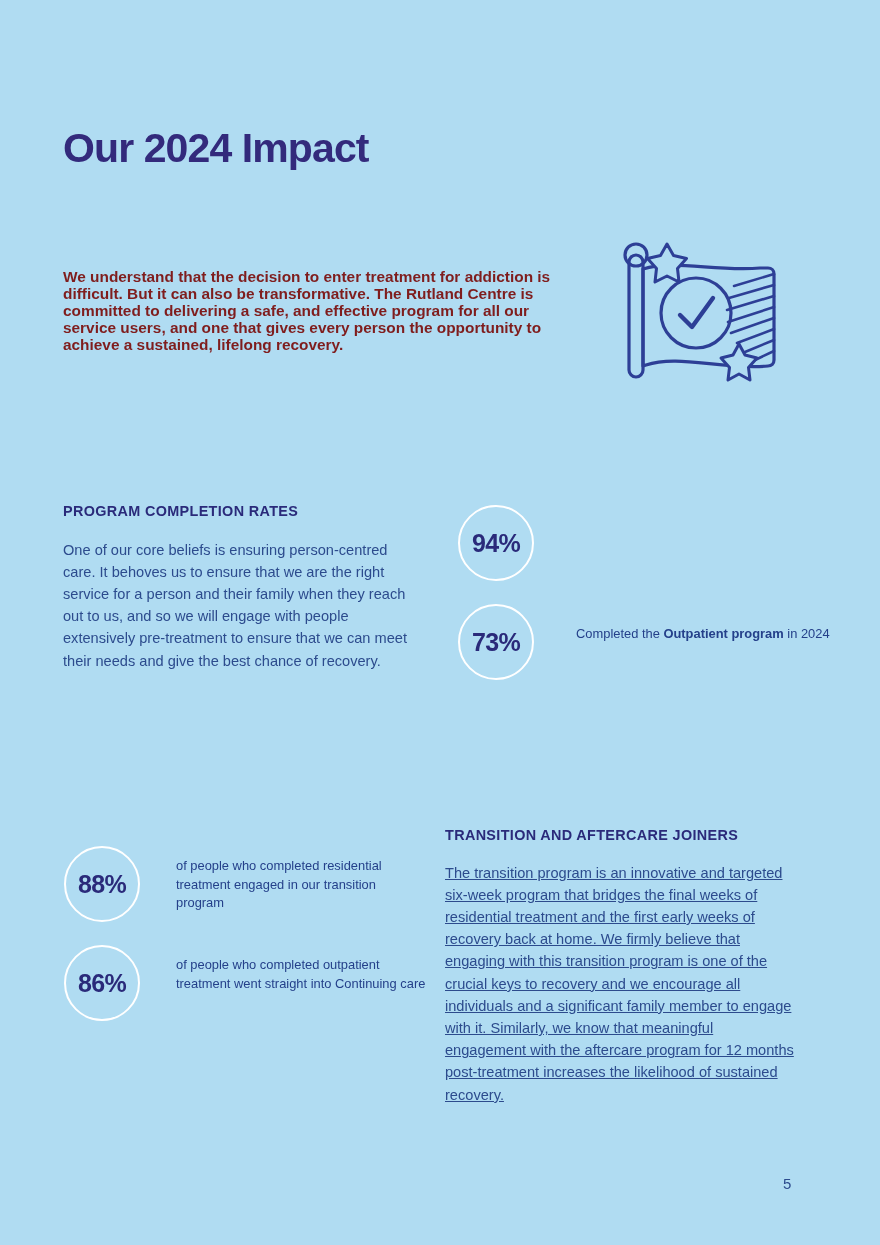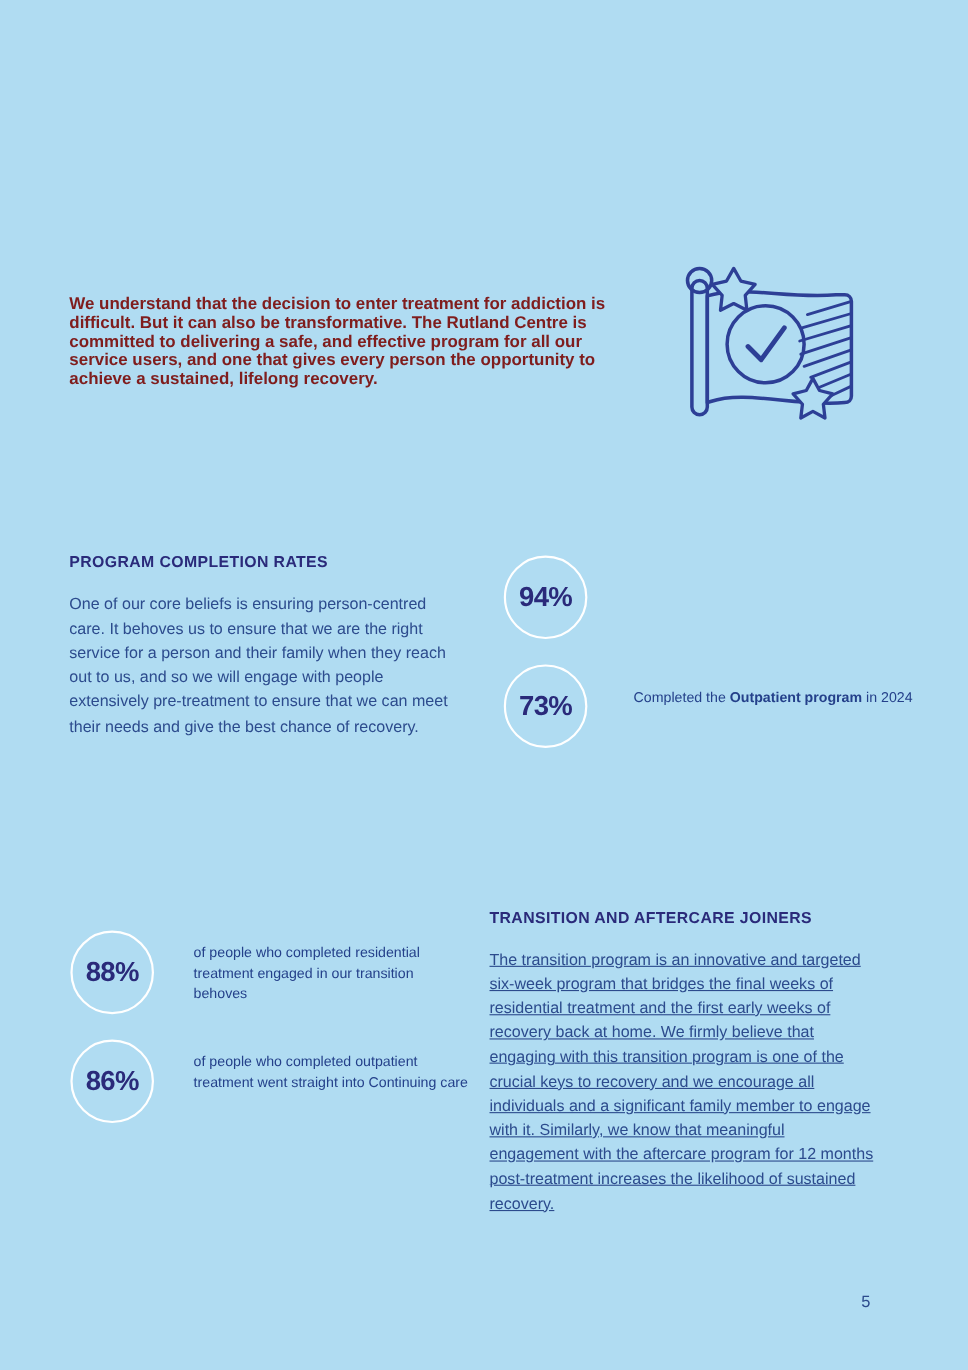--- a/index.html
+++ b/index.html
@@ -160,20 +160,21 @@
     top: 1175px;
     font-size: 15px;
     color: #2c4b8d;
   }
 </style>
 </head>
 <body>
 
 <div class="page">
 
+  <h1 class="page-title">Our 2024 Impact</h1>
 
   <p class="intro-text">We understand that the decision to enter treatment for addiction is difficult. But it can also be transformative. The Rutland Centre is committed to delivering a safe, and effective program for all our service users, and one that gives every person the opportunity to achieve a sustained, lifelong recovery.</p>
 
   <div class="flag-illustration">
     <svg viewBox="0 0 180 165" width="180" height="165" fill="none" stroke="#2d3f96" stroke-width="3.2" stroke-linecap="round" stroke-linejoin="round">
 
       <rect x="17" y="23" width="14" height="122" rx="7"></rect>
       <circle cx="24" cy="23" r="11"></circle>
 
       <path d="M31 37 C 62 27, 104 40, 148 36 L 156 36 C 159.5 36, 162 38.5, 162 42
@@ -218,21 +219,21 @@
     </div>
     <div class="stat-caption">
       <span>Completed the </span><b>Outpatient program</b><span> in 2024</span>
     </div>
   </div>
 
   <div id="stat-97" class="stat-row">
     <div class="stat-circle">
       <span class="stat-value">88%</span>
     </div>
-    <div class="stat-caption">of people who completed residential treatment engaged in our transition behoves</div>
+    <div class="stat-caption">of people who completed residential treatment engaged in our transition program</div>
   </div>
 
   <div id="stat-86" class="stat-row">
     <div class="stat-circle">
       <span class="stat-value">86%</span>
     </div>
     <div class="stat-caption">of people who completed outpatient treatment went straight into Continuing care</div>
   </div>
 
   <h2 id="heading-transition" class="section-heading">TRANSITION AND AFTERCARE JOINERS</h2>

